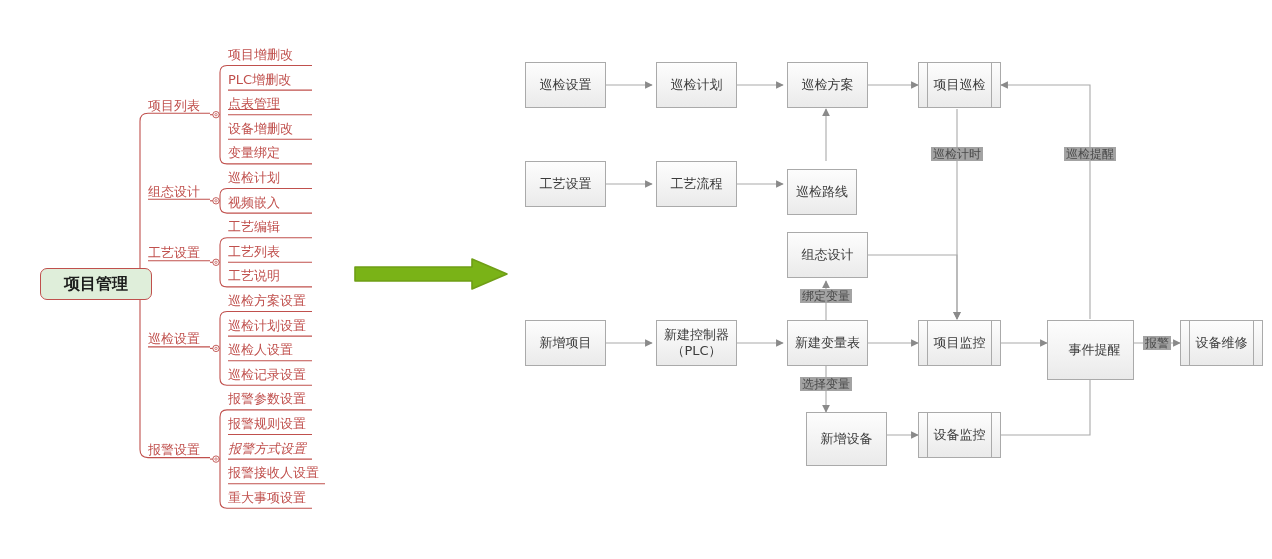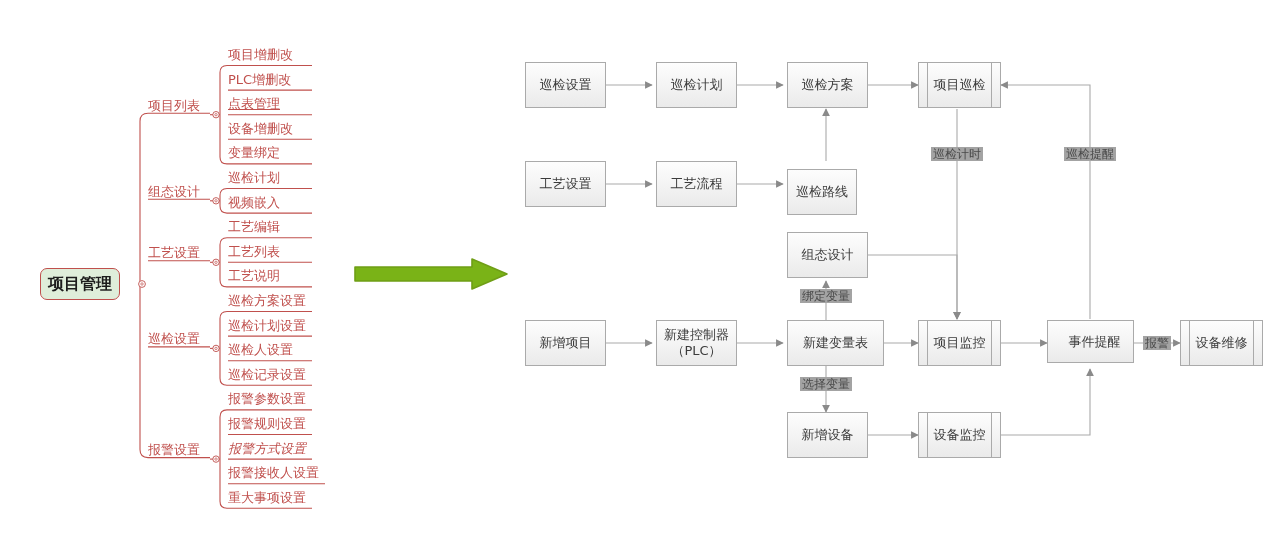--- a/index.html
+++ b/index.html
@@ -119,21 +119,21 @@
       <path d="M 210 459.1 L 220 459.1" stroke="#c0504d" stroke-width="1.1" fill="none"></path>
       <circle cx="216" cy="459.1" r="3.2" fill="#ffffff" stroke="#c0504d" stroke-width="0.9"></circle>
       <circle cx="216" cy="459.1" r="1.2" fill="#ffffff" stroke="#c0504d" stroke-width="0.7"></circle>
       <path d="M 148 457.6 L 210 457.6" stroke="#c0504d" stroke-width="1.1" fill="none"></path>
       <path d="M 148 113.2 L 148 113.2 Q 140 113.2 140 121.2 L 140 449.6 Q 140 457.6 148 457.6 L 148 457.6" stroke="#c0504d" stroke-width="1.1" fill="none"></path>
       <path d="M 144 284 L 140 284" stroke="#c0504d" stroke-width="1.1" fill="none"></path>
       <circle cx="142" cy="284" r="3.4" fill="#ffffff" stroke="#c0504d" stroke-width="0.9"></circle>
       <circle cx="142" cy="284" r="1.2" fill="#ffffff" stroke="#c0504d" stroke-width="0.7"></circle>
     </svg>
 
-  <div class="mm-root" id="mm-root" style="left: 40px; top: 268px; width: 80px; height: 32px; background: rgb(223, 238, 218); border-color: rgb(192, 80, 77);">
+  <div class="mm-root" id="mm-root" style="left: 40px; top: 268px; width: 112px; height: 32px; background: rgb(223, 238, 218); border-color: rgb(192, 80, 77);">
     <span>项目管理</span>
   </div>
 
   <div id="mm-labels">
       <div class="mm-label leaf" style="left: 228px; top: 47px;">项目增删改</div>
       <div class="mm-label leaf" style="left: 228px; top: 71.6px;">PLC增删改</div>
       <div class="mm-label leaf" style="left: 228px; top: 96.2px; text-decoration: underline;">点表管理</div>
       <div class="mm-label leaf" style="left: 228px; top: 120.8px;">设备增删改</div>
       <div class="mm-label leaf" style="left: 228px; top: 145.4px;">变量绑定</div>
       <div class="mm-label branch" style="left: 148px; top: 97.7px;">项目列表</div>
@@ -205,25 +205,25 @@
       <div class="fc-box" style="left: 656px; top: 62px; width: 81px; height: 46px;"><span>巡检计划</span></div>
       <div class="fc-box" style="left: 787px; top: 62px; width: 81px; height: 46px;"><span>巡检方案</span></div>
       <div class="fc-box" style="left: 918px; top: 62px; width: 83px; height: 46px;"><span class="inner-l"></span><span class="inner-r"></span><span>项目巡检</span></div>
       <div class="fc-box" style="left: 525px; top: 161px; width: 81px; height: 46px;"><span>工艺设置</span></div>
       <div class="fc-box" style="left: 656px; top: 161px; width: 81px; height: 46px;"><span>工艺流程</span></div>
       <div class="fc-box" style="left: 787px; top: 161px; width: 70px; height: 46px; margin-top: 8px;"><span>巡检路线</span></div>
       <div class="fc-box" style="left: 787px; top: 232px; width: 81px; height: 46px;"><span>组态设计</span></div>
       <div class="fc-box" style="left: 525px; top: 320px; width: 81px; height: 46px;"><span>新增项目</span></div>
       <div class="fc-box" style="left: 656px; top: 320px; width: 81px; height: 46px;"><span>新建控制器
 （PLC）</span></div>
-      <div class="fc-box" style="left: 787px; top: 320px; width: 97px; height: 46px;"><span>新建变量表</span></div>
+      <div class="fc-box" style="left: 787px; top: 320px; width: 81px; height: 46px;"><span>新建变量表</span></div>
       <div class="fc-box" style="left: 918px; top: 320px; width: 83px; height: 46px;"><span class="inner-l"></span><span class="inner-r"></span><span>项目监控</span></div>
-      <div class="fc-box" style="left: 1047px; top: 320px; width: 87px; height: 43px; padding-left: 8px;"><span>事件提醒</span></div>
+      <div class="fc-box" style="left: 1047px; top: 320px; width: 87px; height: 60px; padding-left: 8px;"><span>事件提醒</span></div>
       <div class="fc-box" style="left: 1180px; top: 320px; width: 83px; height: 46px;"><span class="inner-l"></span><span class="inner-r"></span><span>设备维修</span></div>
-      <div class="fc-box" style="left: 787px; top: 412px; width: 81px; height: 46px;"><span>新增设备</span></div>
+      <div class="fc-box" style="left: 806px; top: 412px; width: 81px; height: 54px;"><span>新增设备</span></div>
       <div class="fc-box" style="left: 918px; top: 412px; width: 83px; height: 46px;"><span class="inner-l"></span><span class="inner-r"></span><span>设备监控</span></div>
     </div>
   <div id="fc-edgelabels">
       <div class="fc-edge-label" style="left: 931px; top: 147px;">巡检计时</div>
       <div class="fc-edge-label" style="left: 1064px; top: 147px;">巡检提醒</div>
       <div class="fc-edge-label" style="left: 800px; top: 289px;">绑定变量</div>
       <div class="fc-edge-label" style="left: 800px; top: 377px;">选择变量</div>
       <div class="fc-edge-label" style="left: 1143px; top: 336px;">报警</div>
     </div>
 

